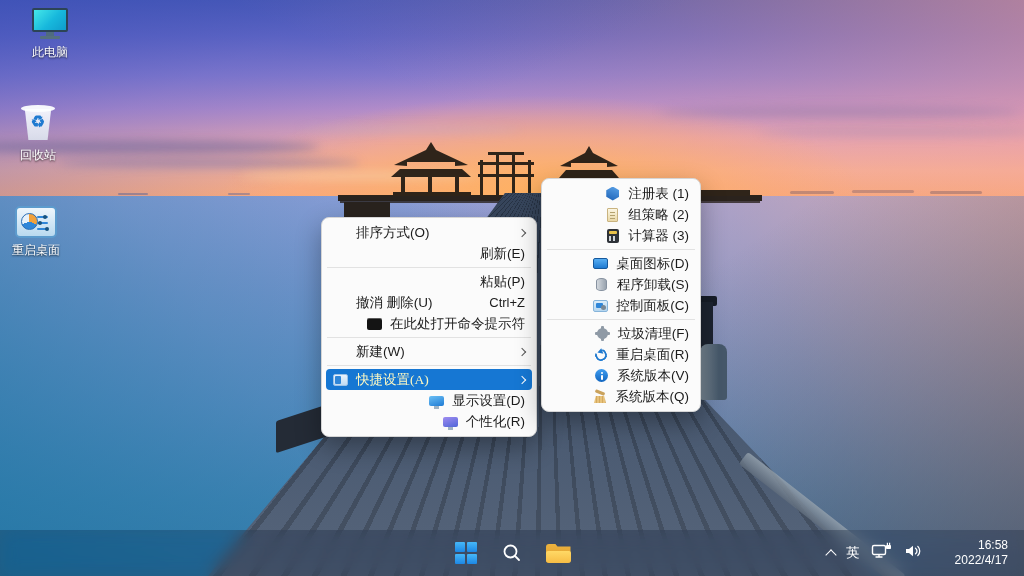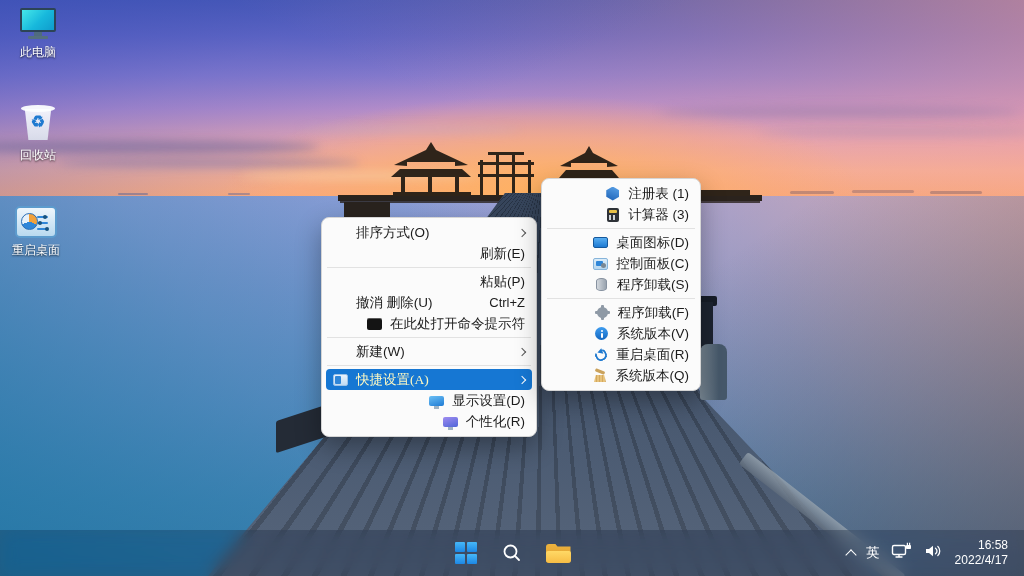--- a/index.html
+++ b/index.html
@@ -48,21 +48,21 @@
     transform:skewY(-18deg); border-radius:2px; }
   .post-head { position:absolute; left:697px; top:296px; width:20px; height:10px; background:#171d27; border-radius:2px; }
   .post { position:absolute; left:701px; top:302px; width:12px; height:46px; background:#1d2430; }
   .bollard { position:absolute; left:700px; top:344px; width:27px; height:56px;
     background:linear-gradient(90deg,#7b8a96,#46586a 70%); border-radius:8px 8px 3px 3px; }
   .far-structs { position:absolute; left:330px; top:138px; width:440px; height:102px; }
 
   
   .dicon { position:absolute; width:76px; display:flex; flex-direction:column; align-items:center; gap:4px; }
   .dicon .lbl { color:#fff; font-size:12px; text-shadow:0 1px 2px rgba(0,0,0,.8); white-space:nowrap; }
-  #d1 { left:0px; top:8px; } #d2 { left:0px; top:103px; } #d3 { left:-2px; top:206px; }
+  #d1 { left:12px; top:8px; } #d2 { left:0px; top:103px; } #d3 { left:-2px; top:206px; }
   .art-pc { width:38px; height:32px; position:relative; }
   .art-pc .scr { position:absolute; left:1px; top:0; width:36px; height:24px; border:2px solid #2c4456; border-radius:2px;
     background:linear-gradient(135deg,#45e8ea 0%,#17b8dc 55%,#0f9ccc 100%); }
   .art-pc .neck { position:absolute; left:15px; top:24px; width:8px; height:4px; background:#4f6b80; }
   .art-pc .base { position:absolute; left:9px; top:28px; width:20px; height:3px; background:#55707f; border-radius:1px; }
   .art-bin { width:36px; height:40px; position:relative; }
   .art-bin .lid { position:absolute; left:1px; top:2px; width:34px; height:7px; background:rgba(252,254,255,.95); border-radius:50%; }
   .art-bin .body { position:absolute; left:3px; top:6px; width:30px; height:31px;
     background:linear-gradient(180deg,rgba(250,252,255,.92),rgba(222,230,240,.88));
     clip-path:polygon(6% 0,94% 0,82% 100%,18% 100%); }
@@ -138,21 +138,21 @@
   .win { width:22px; height:22px; display:grid; grid-template-columns:1fr 1fr; grid-template-rows:1fr 1fr; gap:2px; }
   .win i { background:linear-gradient(180deg,#46b7f7,#1d87e4); border-radius:1px; }
   .folder { width:25px; height:19px; position:relative; }
   .folder::before { content:''; position:absolute; inset:0; background:linear-gradient(#edb33e,#dd9a2b); border-radius:3px;
     clip-path:polygon(0 0,38% 0,48% 16%,100% 16%,100% 100%,0 100%); }
   .folder::after { content:''; position:absolute; left:0; right:0; bottom:0; height:12px;
     background:linear-gradient(#ffd966,#f7bd45); border-radius:2px 2px 3px 3px; }
   .tb-right { position:absolute; right:16px; top:0; height:46px; display:flex; align-items:center; gap:11px; color:#fff; }
   .chev-up { width:8px; height:8px; border-left:1.6px solid #fff; border-top:1.6px solid #fff; transform:rotate(45deg); margin-top:4px; }
   .ime { font-size:13.5px; }
-  .clock { text-align:right; font-size:12px; line-height:15px; margin-left:0; }
+  .clock { text-align:right; font-size:12px; line-height:15px; margin-left:20px; }
 </style>
 </head>
 <body>
 
 <div class="stage">
 
   <div class="sky">
     <div class="cloud c1"></div>
     <div class="cloud c2"></div>
     <div class="cloud c3"></div>
@@ -295,61 +295,67 @@
 
   <div class="menu" id="sub">
     <div class="mrow">
       <span class="micon">
           <span class="i-reg"></span>
         </span>
       <span class="lab">注册表  (1)</span>
     </div>
     <div class="mrow">
       <span class="micon">
+          <span class="i-doc"></span>
+        </span>
+      <span class="lab">组策略  (2)</span>
+    </div>
+    <div class="mrow">
+      <span class="micon">
           <span class="i-calc"></span>
         </span>
       <span class="lab">计算器  (3)</span>
     </div>
     <div class="msep"></div>
     <div class="mrow">
       <span class="micon">
           <span class="i-screen"></span>
         </span>
       <span class="lab">桌面图标(D)</span>
     </div>
     <div class="mrow">
       <span class="micon">
+          <span class="i-uninst"></span>
+        </span>
+      <span class="lab">程序卸载(S)</span>
+    </div>
+    <div class="mrow">
+      <span class="micon">
           <span class="i-cpanel"></span>
         </span>
       <span class="lab">控制面板(C)</span>
     </div>
-    <div class="mrow">
-      <span class="micon">
-          <span class="i-uninst"></span>
-        </span>
-      <span class="lab">程序卸载(S)</span>
-    </div>
     <div class="msep"></div>
     <div class="mrow">
       <span class="micon">
           <span class="i-gear"></span>
         </span>
-      <span class="lab">程序卸载(F)</span>
+      <span class="lab">垃圾清理(F)</span>
+    </div>
+    <div class="mrow">
+      <span class="micon">
+          <span class="i-refresh"></span>
+        </span>
+      <span class="lab">重启桌面(R)</span>
     </div>
     <div class="mrow">
       <span class="micon">
           <span class="i-info"></span>
         </span>
       <span class="lab">系统版本(V)</span>
-    </div>
-    <div class="mrow">
-      <span class="micon">
-          <span class="i-refresh"></span>
-        </span>
-      <span class="lab">重启桌面(R)</span>
     </div>
     <div class="mrow">
       <span class="micon">
           <span class="i-broom"></span>
         </span>
       <span class="lab">系统版本(Q)</span>
     </div>
   </div>
 
   <div class="taskbar">

